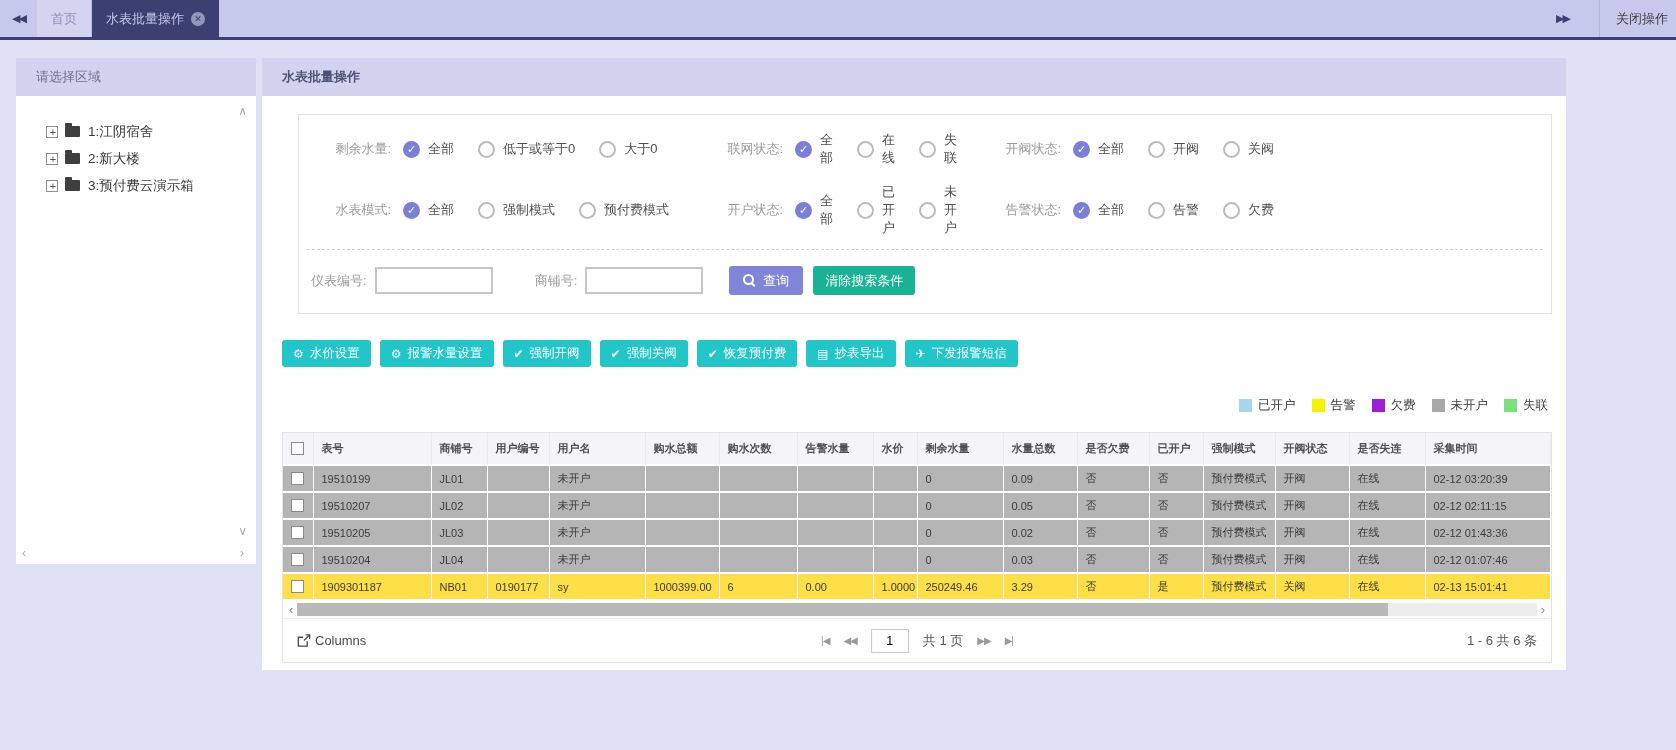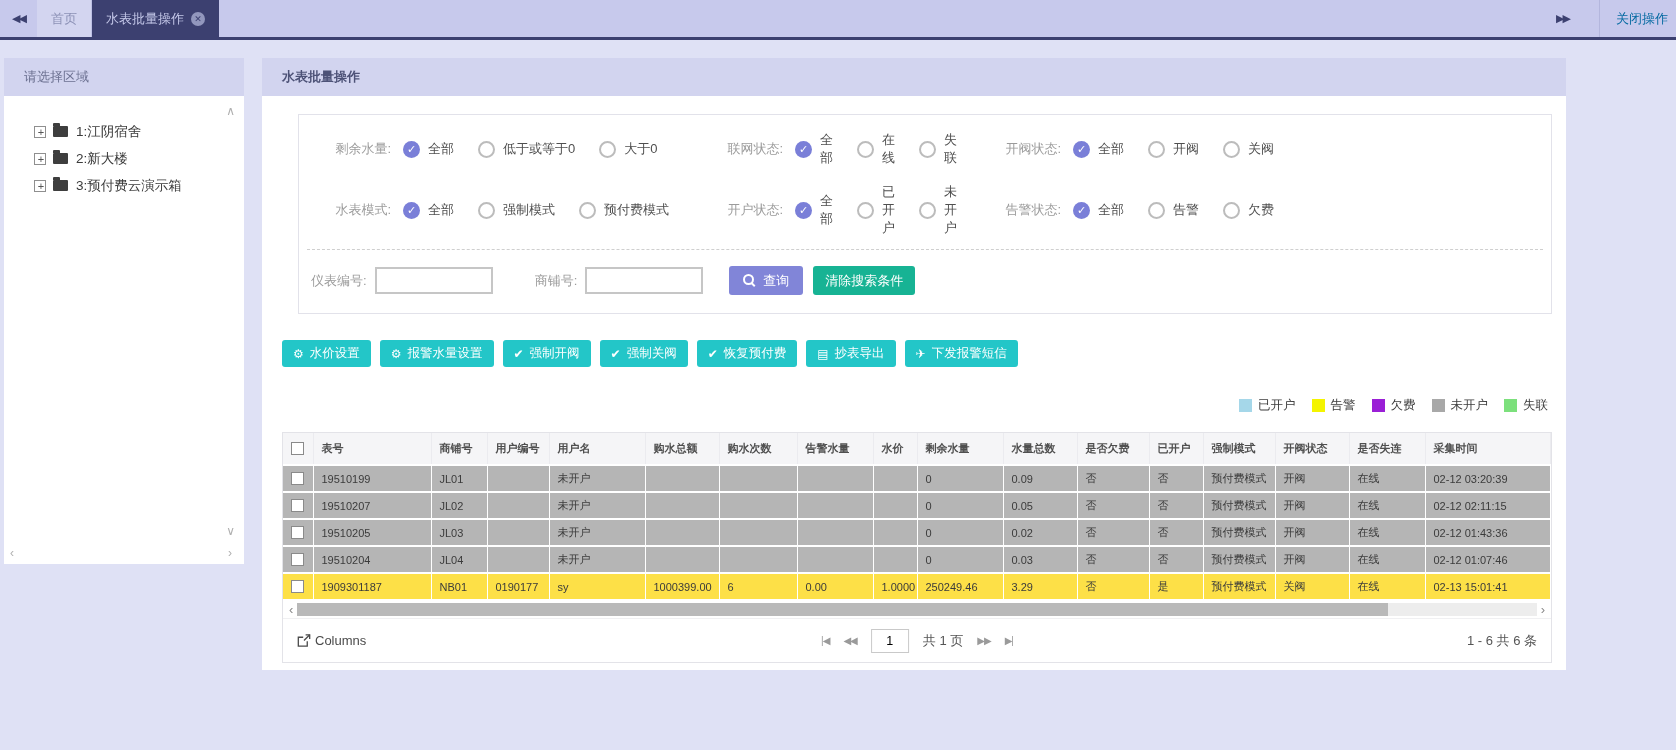--- a/index.html
+++ b/index.html
@@ -18,24 +18,24 @@
     padding:0 12px; cursor:pointer; }
   .tab-scroll.right{ padding:0 30px; }
   .tab{ display:flex; align-items:center; gap:7px; padding:0 14px; font-size:13px; cursor:pointer; }
   .tab.home{ background:#d3d5f0; color:#8c91b6; border-right:1px solid #bdc0e4; }
   .tab.active{ background:#3c4070; color:#c6c9ea; }
   .tab-close{ width:14px; height:14px; border-radius:50%; background:#9297bd; position:relative; }
   .tab-close::before{ content:"✕"; position:absolute; left:0; top:0; width:14px; line-height:14px;
     text-align:center; font-size:9px; color:#3c4070; }
   .tab-spacer{ flex:1; }
   .tab-divider{ width:1px; background:#b3b6dd; }
-  .close-ops{ align-self:center; padding:0 8px 0 16px; color:#0369a1; white-space:nowrap; cursor:pointer; }
+  .close-ops{ align-self:center; padding:0 8px 0 16px; color:#404040; white-space:nowrap; cursor:pointer; }
   
   .panel-header{ height:38px; line-height:38px; background:#d2d4ef; padding-left:20px; }
-  .sidebar{ position:absolute; left:4px; top:58px; width:240px; height:506px; background:#fff; }
+  .sidebar{ position:absolute; left:16px; top:58px; width:240px; height:506px; background:#fff; }
   .sidebar .panel-header span{ color:#6b7090; }
   .mainpanel{ position:absolute; left:262px; top:58px; width:1304px; height:612px; background:#fff; }
   .mainpanel .panel-header span{ color:#4d5277; font-weight:bold; }
   
   .tree{ position:relative; height:468px; padding:22px 0 0 30px; }
   .tree-item{ display:flex; align-items:center; height:27px; cursor:pointer; }
   .plus-box{ width:12px; height:12px; border:1px solid #8f8f8f; background:#fff; position:relative;
     margin-right:7px; flex:none; }
   .plus-box::before{ content:"+"; position:absolute; left:0; top:-1px; width:12px; line-height:12px;
     text-align:center; font-size:11px; color:#555; }

